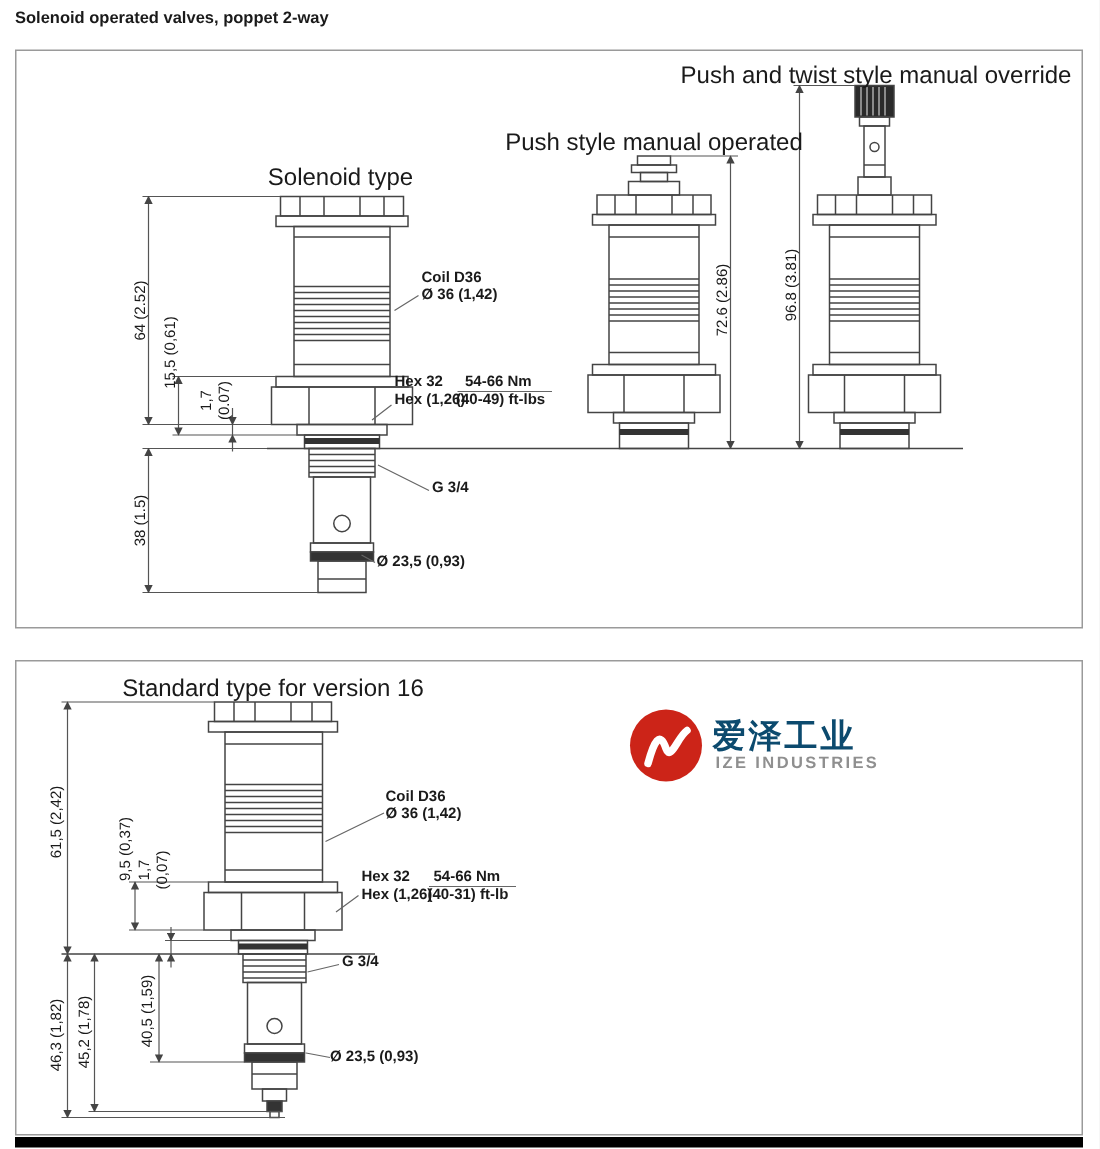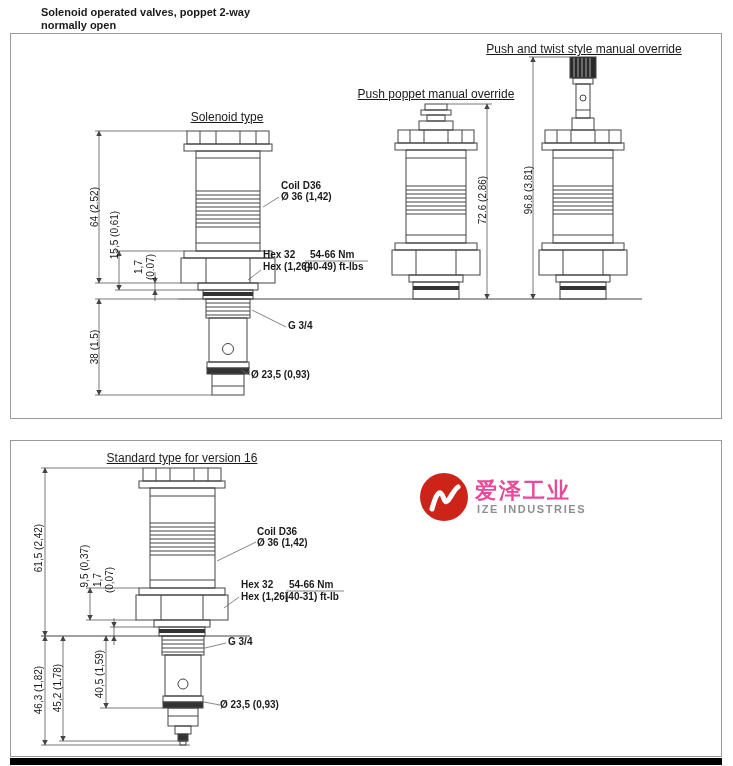--- a/index.html
+++ b/index.html
@@ -1,40 +1,39 @@
 <!DOCTYPE html>
 <html><head>
 <meta charset="utf-8">
 <style>
   * { margin:0; padding:0; box-sizing:border-box; }
   body { background:#ddd; }
   .page {
     position:relative; width:733px; height:766px; background:#fff;
     font-family:"Liberation Sans", sans-serif; color:#1a1a1a; overflow:hidden;
   }
-  .hdr { position:absolute; left:10px; top:6px; font-size:11px; font-weight:bold; line-height:13px;margin-left:31px; }
+  .hdr { position:absolute; left:10px; top:6px; font-size:11px; font-weight:bold; line-height:13px; }
   .panel { position:absolute; border:1px solid #9a9a9a; background:#fff; }
   #panel-top { left:10px; top:33px; width:712px; height:386px; }
   #panel-bottom { left:10px; top:440px; width:712px; height:317px; }
   svg.linework { position:absolute; left:0; top:0; }
-  .clabel { position:absolute; transform:translateX(-50%); font-size:12px; white-space:nowrap;text-decoration:underline; }
+  .clabel { position:absolute; transform:translateX(-50%); font-size:16px; white-space:nowrap; }
   .call  { position:absolute; font-size:10px; white-space:nowrap; line-height:10px;font-weight:bold; }
   .vdim  { position:absolute; font-size:10px; white-space:nowrap; transform:translate(-50%,-50%) rotate(-90deg); }
   .bar   { position:absolute; left:10px; top:758px; width:712px; height:7px; background:#000; }
-  .logo-cn { position:absolute; left:475px; top:476px; font-size:22px; font-weight:bold; color:#ec4899; letter-spacing:2px; }
+  .logo-cn { position:absolute; left:475px; top:476px; font-size:22px; font-weight:bold; color:#0c4a6e; letter-spacing:2px; }
   .logo-en { position:absolute; left:477px; top:503px; font-size:11px; font-weight:bold; color:#8f8f8f; letter-spacing:1.6px;text-align:right; }
 </style>
 </head>
 <body>
 
 <div class="page">
 
   <div class="hdr">
     <div>Solenoid operated valves, poppet 2-way</div>
-    <div>normally open</div>
   </div>
 
   <div class="panel" id="panel-top"></div>
   <div class="panel" id="panel-bottom"></div>
 
   <svg class="linework" width="733" height="766" viewBox="0 0 733 766">
     <defs>
       <marker id="arr" viewBox="0 0 10 10" refX="9" refY="5" markerWidth="7" markerHeight="7" orient="auto-start-reverse">
         <path d="M0,0 L10,5 L0,10 z" fill="#444"></path>
       </marker>
@@ -156,21 +155,21 @@
       <path d="M256,542L217,561 M239,597L224,608 M286,591H344 M226,643L205,648 M220,705L204,702" stroke="#666"></path>
     </g>
 
     <g>
       <circle cx="444" cy="497" r="24" fill="#cc2418"></circle>
       <path d="M432,509 C436,494 440,487 444,499 C447,508 452,491 458,487" stroke="#fff" stroke-width="5" fill="none" stroke-linecap="round"></path>
     </g>
   </svg>
 
   <span class="clabel" style="left:227px; top:110px">Solenoid type</span>
-  <span class="clabel" style="left:436px; top:87px">Push poppet manual override</span>
+  <span class="clabel" style="left:436px; top:87px">Push style manual operated</span>
   <span class="clabel" style="left:584px; top:42px">Push and twist style manual override</span>
 
   <span class="vdim" style="left:94px;  top:207px">64 (2.52)</span>
   <span class="vdim" style="left:114px; top:235px">15,5 (0,61)</span>
   <span class="vdim" style="left:138px; top:267px">1,7</span>
   <span class="vdim" style="left:150px; top:267px">(0.07)</span>
   <span class="vdim" style="left:94px;  top:347px">38 (1.5)</span>
   <span class="vdim" style="left:482px; top:200px">72.6 (2.86)</span>
   <span class="vdim" style="left:528px; top:190px">96.8 (3.81)</span>
 

